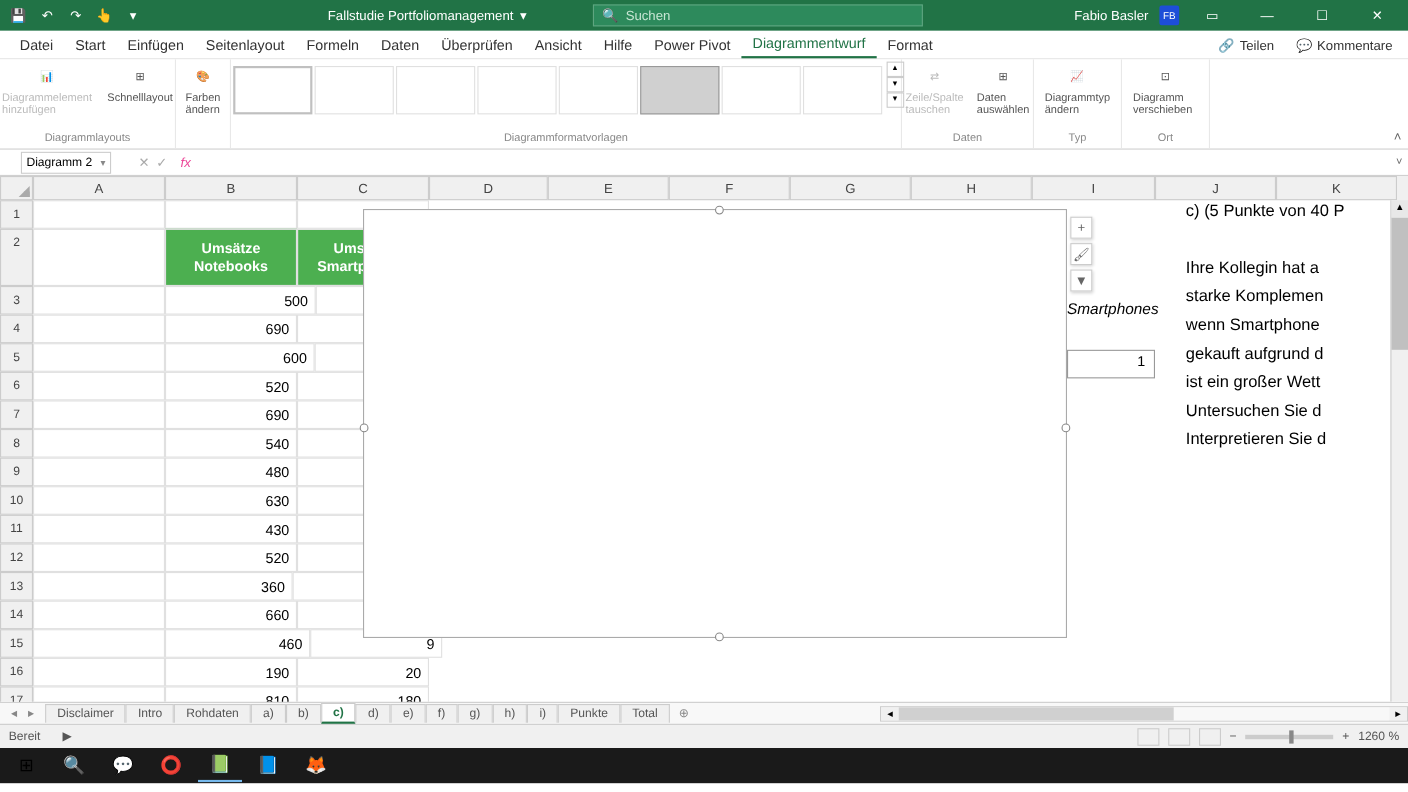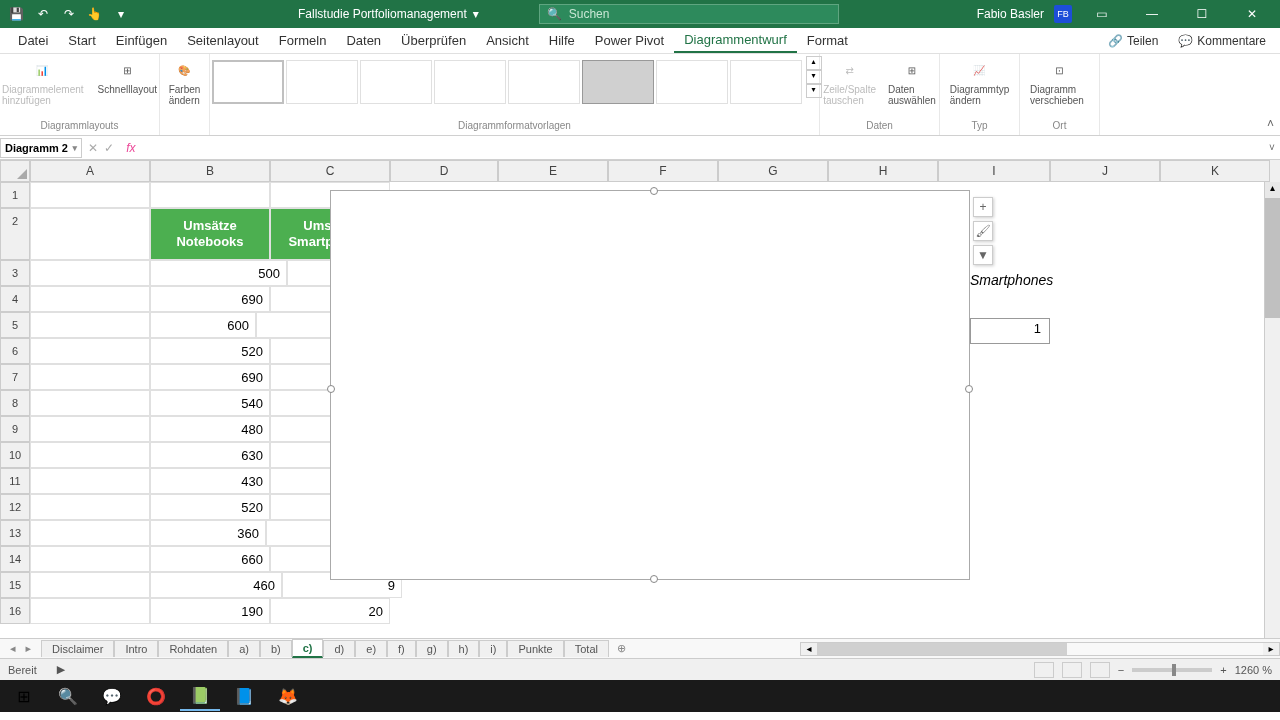--- a/index.html
+++ b/index.html
@@ -35,21 +35,21 @@
 .style-gallery{display:flex;gap:2px;padding:4px;}
 .style-thumb{width:72px;height:44px;border:1px solid #e0e0e0;background:#fff;}
 .style-thumb.sel{border:2px solid #c0c0c0;}
 .style-thumb.hover{background:#d0d0d0;border:1px solid #999;}
 .gallery-scroll{width:16px;display:flex;flex-direction:column;}
 .gallery-scroll div{height:14px;border:1px solid #ccc;font-size:8px;text-align:center;}
 .collapse-ribbon{position:absolute;right:6px;bottom:4px;font-size:12px;color:#666;}
 
 
 .formula-bar{height:24px;border-bottom:1px solid #d0d0d0;display:flex;align-items:center;}
-.name-box{width:82px;height:20px;border:1px solid #ccc;margin:0 0;font-size:11px;padding:2px 4px;display:flex;align-items:center;justify-content:space-between;font-weight:bold;}
+.name-box{width:82px;height:20px;border:1px solid #ccc;margin:0 19px;font-size:11px;padding:2px 4px;display:flex;align-items:center;justify-content:space-between;}
 .fb-btns{display:flex;gap:6px;padding:0 6px;color:#aaa;font-size:12px;}
 .fx{font-style:italic;color:#ec4899;font-size:12px;padding:0 6px;}
 .formula-input{flex:1;height:20px;border:none;}
 .fb-expand{width:16px;text-align:center;color:#666;font-size:10px;}
 
 
 .grid-area{position:relative;height:478px;overflow:hidden;}
 .col-headers{height:22px;display:flex;background:#f0f0f0;}
 .select-all{width:30px;border:1px solid #ccc;background:#f0f0f0;position:relative;}
 .select-all::after{content:"";position:absolute;right:2px;bottom:2px;border:5px solid transparent;border-right-color:#aaa;border-bottom-color:#aaa;}
@@ -268,21 +268,21 @@
       </div>
     <div class="row">
         <div class="row-h">4</div>
         <div class="cell" style="width:120px"></div>
         <div class="cell num-cell" style="width:120px">690</div>
         <div class="cell num-cell" style="width:120px">15</div>
       </div>
     <div class="row">
         <div class="row-h">5</div>
         <div class="cell" style="width:120px"></div>
-        <div class="cell num-cell" style="width:106px">600</div>
+        <div class="cell num-cell" style="width:136px">600</div>
         <div class="cell num-cell" style="width:120px">13</div>
       </div>
     <div class="row">
         <div class="row-h">6</div>
         <div class="cell" style="width:120px"></div>
         <div class="cell num-cell" style="width:120px">520</div>
         <div class="cell num-cell" style="width:120px">10</div>
       </div>
     <div class="row">
         <div class="row-h">7</div>
@@ -336,38 +336,55 @@
         <div class="row-h">15</div>
         <div class="cell" style="width:120px"></div>
         <div class="cell num-cell" style="width:132px">460</div>
         <div class="cell num-cell" style="width:120px">9</div>
       </div>
     <div class="row">
         <div class="row-h">16</div>
         <div class="cell" style="width:120px"></div>
         <div class="cell num-cell" style="width:120px">190</div>
         <div class="cell num-cell" style="width:120px">20</div>
+      </div>
+    <div class="row">
+        <div class="row-h">17</div>
+        <div class="cell" style="width:120px"></div>
+        <div class="cell num-cell" style="width:120px">810</div>
+        <div class="cell num-cell" style="width:120px">180</div>
       </div>
   </div>
 
   <div class="chart-obj">
     <div class="handle" style="top:-4px;left:50%"></div>
     <div class="handle" style="bottom:-4px;left:50%"></div>
     <div class="handle" style="top:50%;left:-4px"></div>
     <div class="handle" style="top:50%;right:-4px"></div>
     <div class="chart-btns">
       <div class="chart-btn">+</div>
       <div class="chart-btn">🖌</div>
       <div class="chart-btn">▼</div>
     </div>
   </div>
 
   <div class="side-label"><span style="font-style:italic">Smartphones</span></div>
   <div class="side-cell">1</div>
 
+  <div class="text-block">
+    <p>c)   (5 Punkte von 40 P</p>
+    <p>&nbsp;</p>
+    <p>Ihre Kollegin hat a</p>
+    <p>starke Komplemen</p>
+    <p>wenn Smartphone</p>
+    <p>gekauft aufgrund d</p>
+    <p>ist ein großer Wett</p>
+    <p>Untersuchen Sie d</p>
+    <p>Interpretieren Sie d</p>
+  </div>
 
   <div class="vscroll">
     <div class="vscroll-btn">▴</div>
     <div class="vscroll-thumb"></div>
   </div>
 </div>
 
 <div class="sheet-tabs">
   <div class="tab-nav">
       <span>◂</span>

